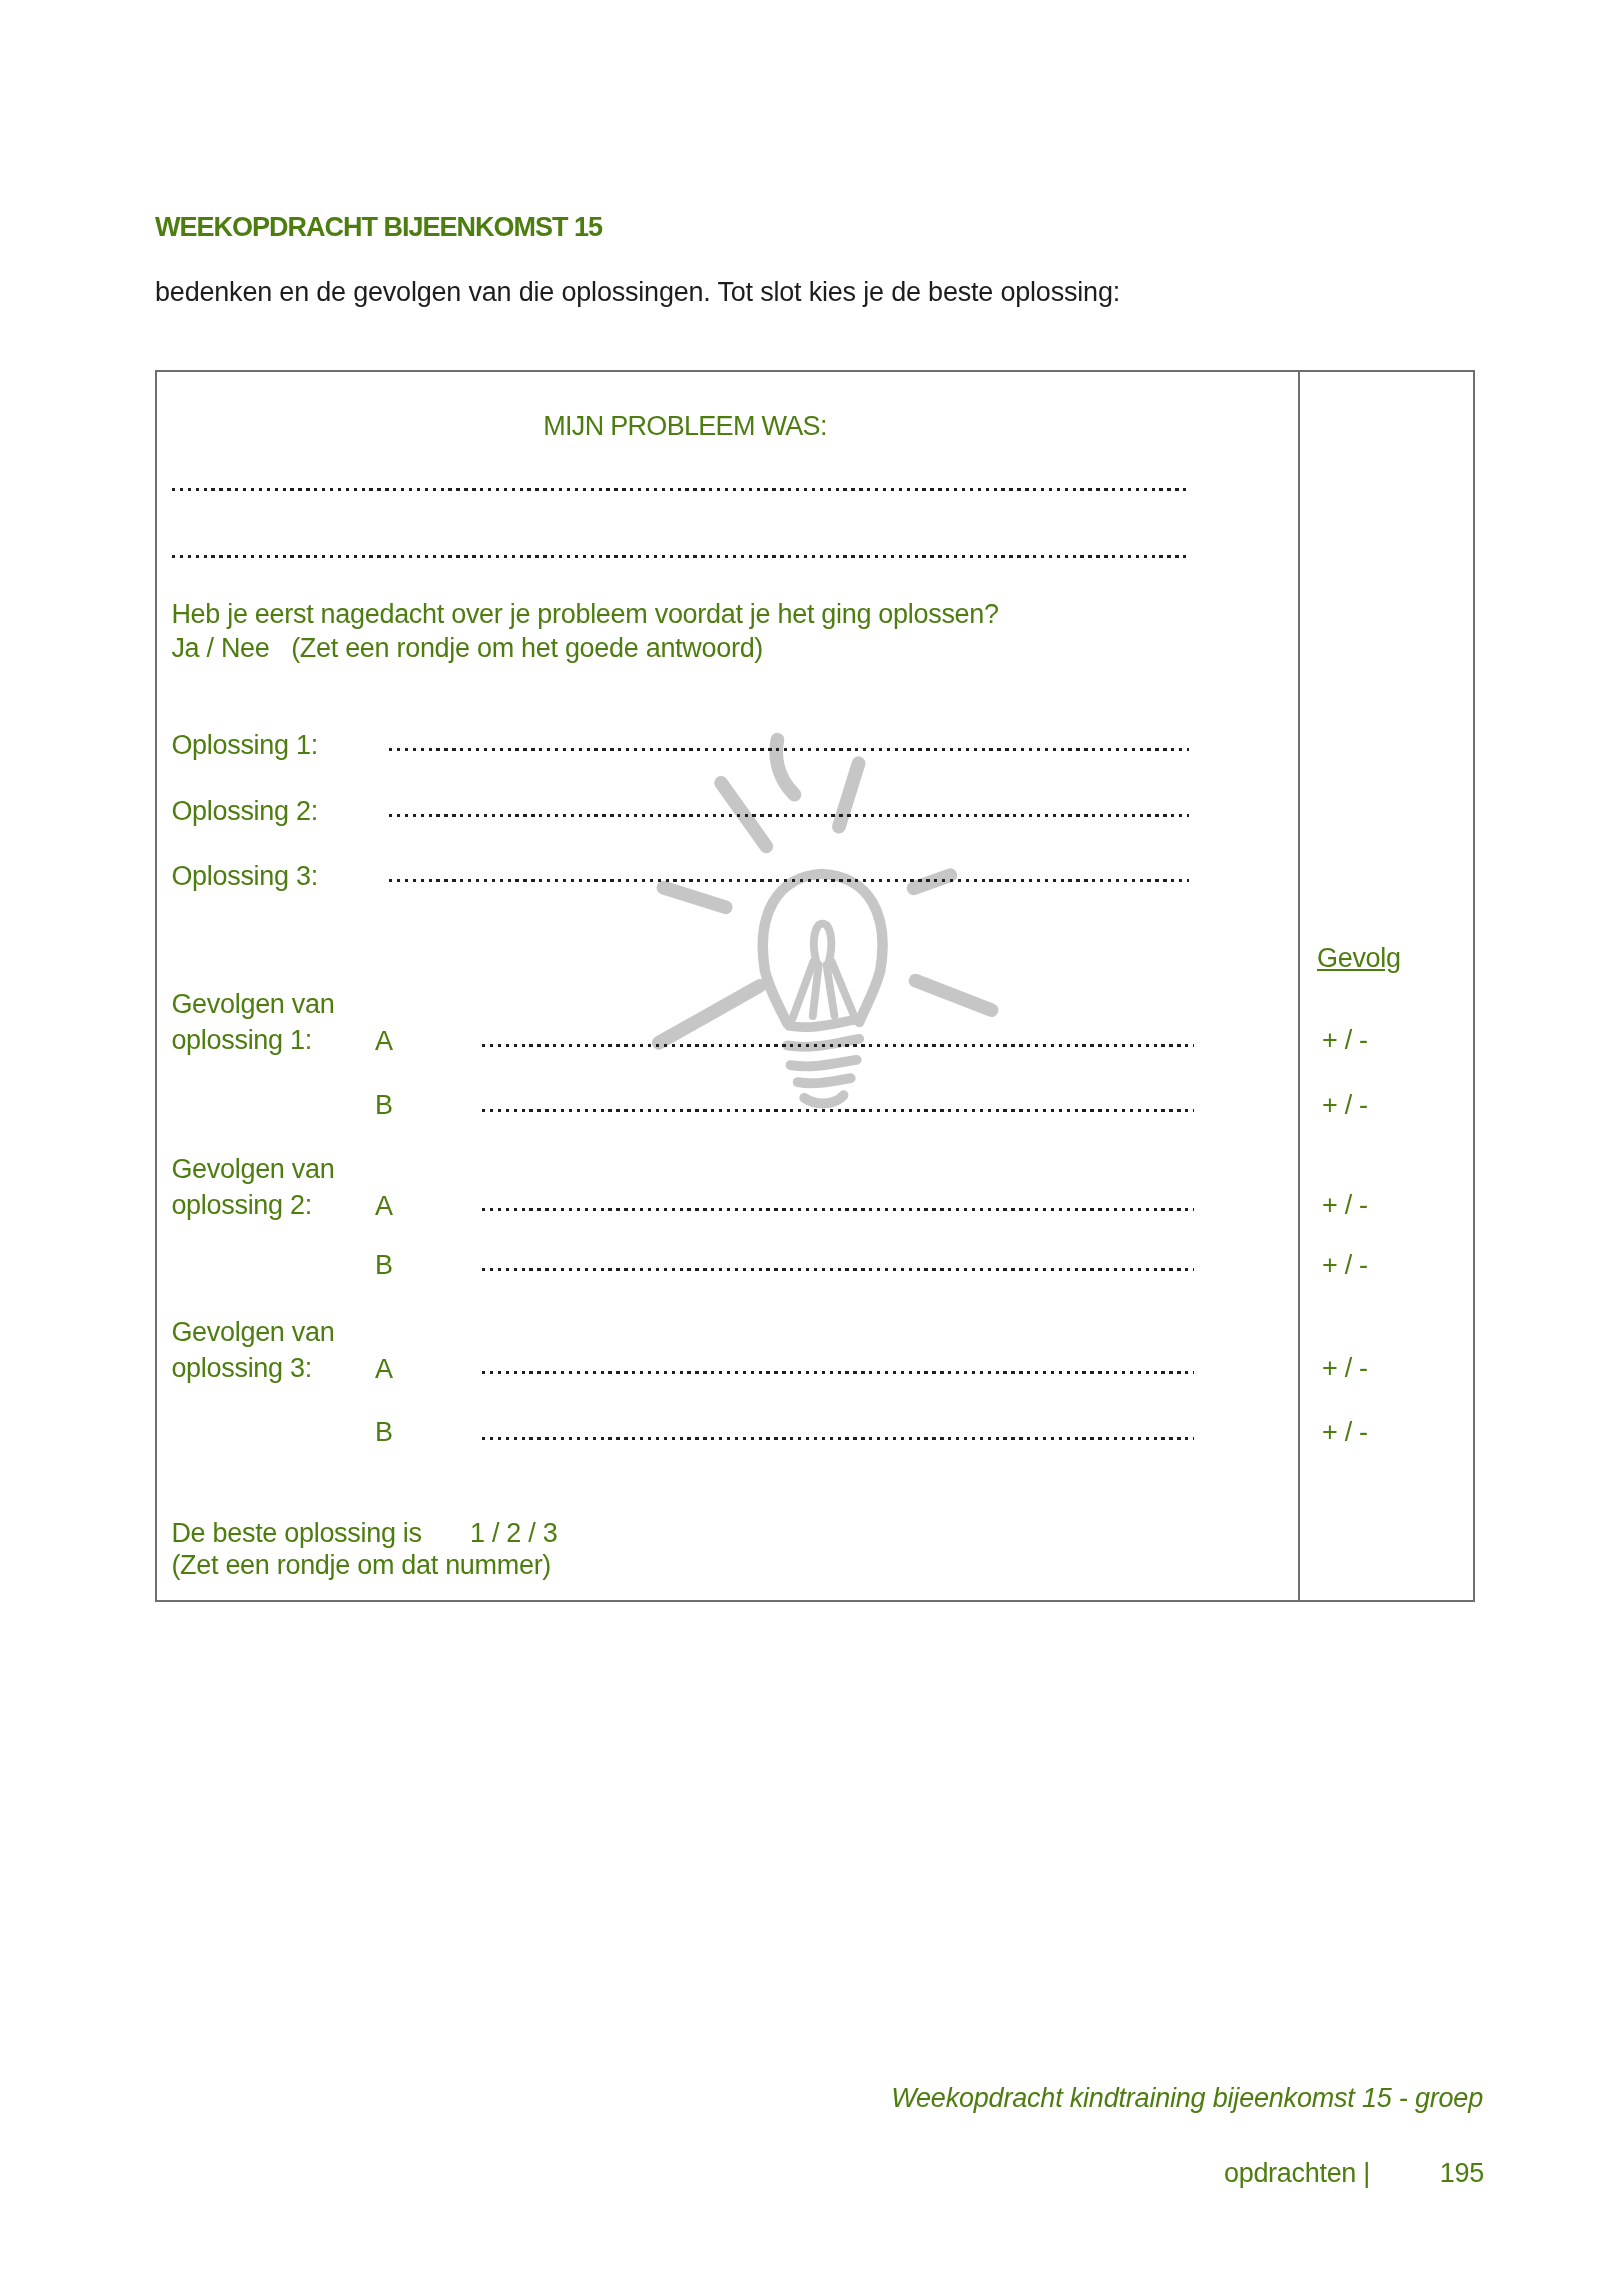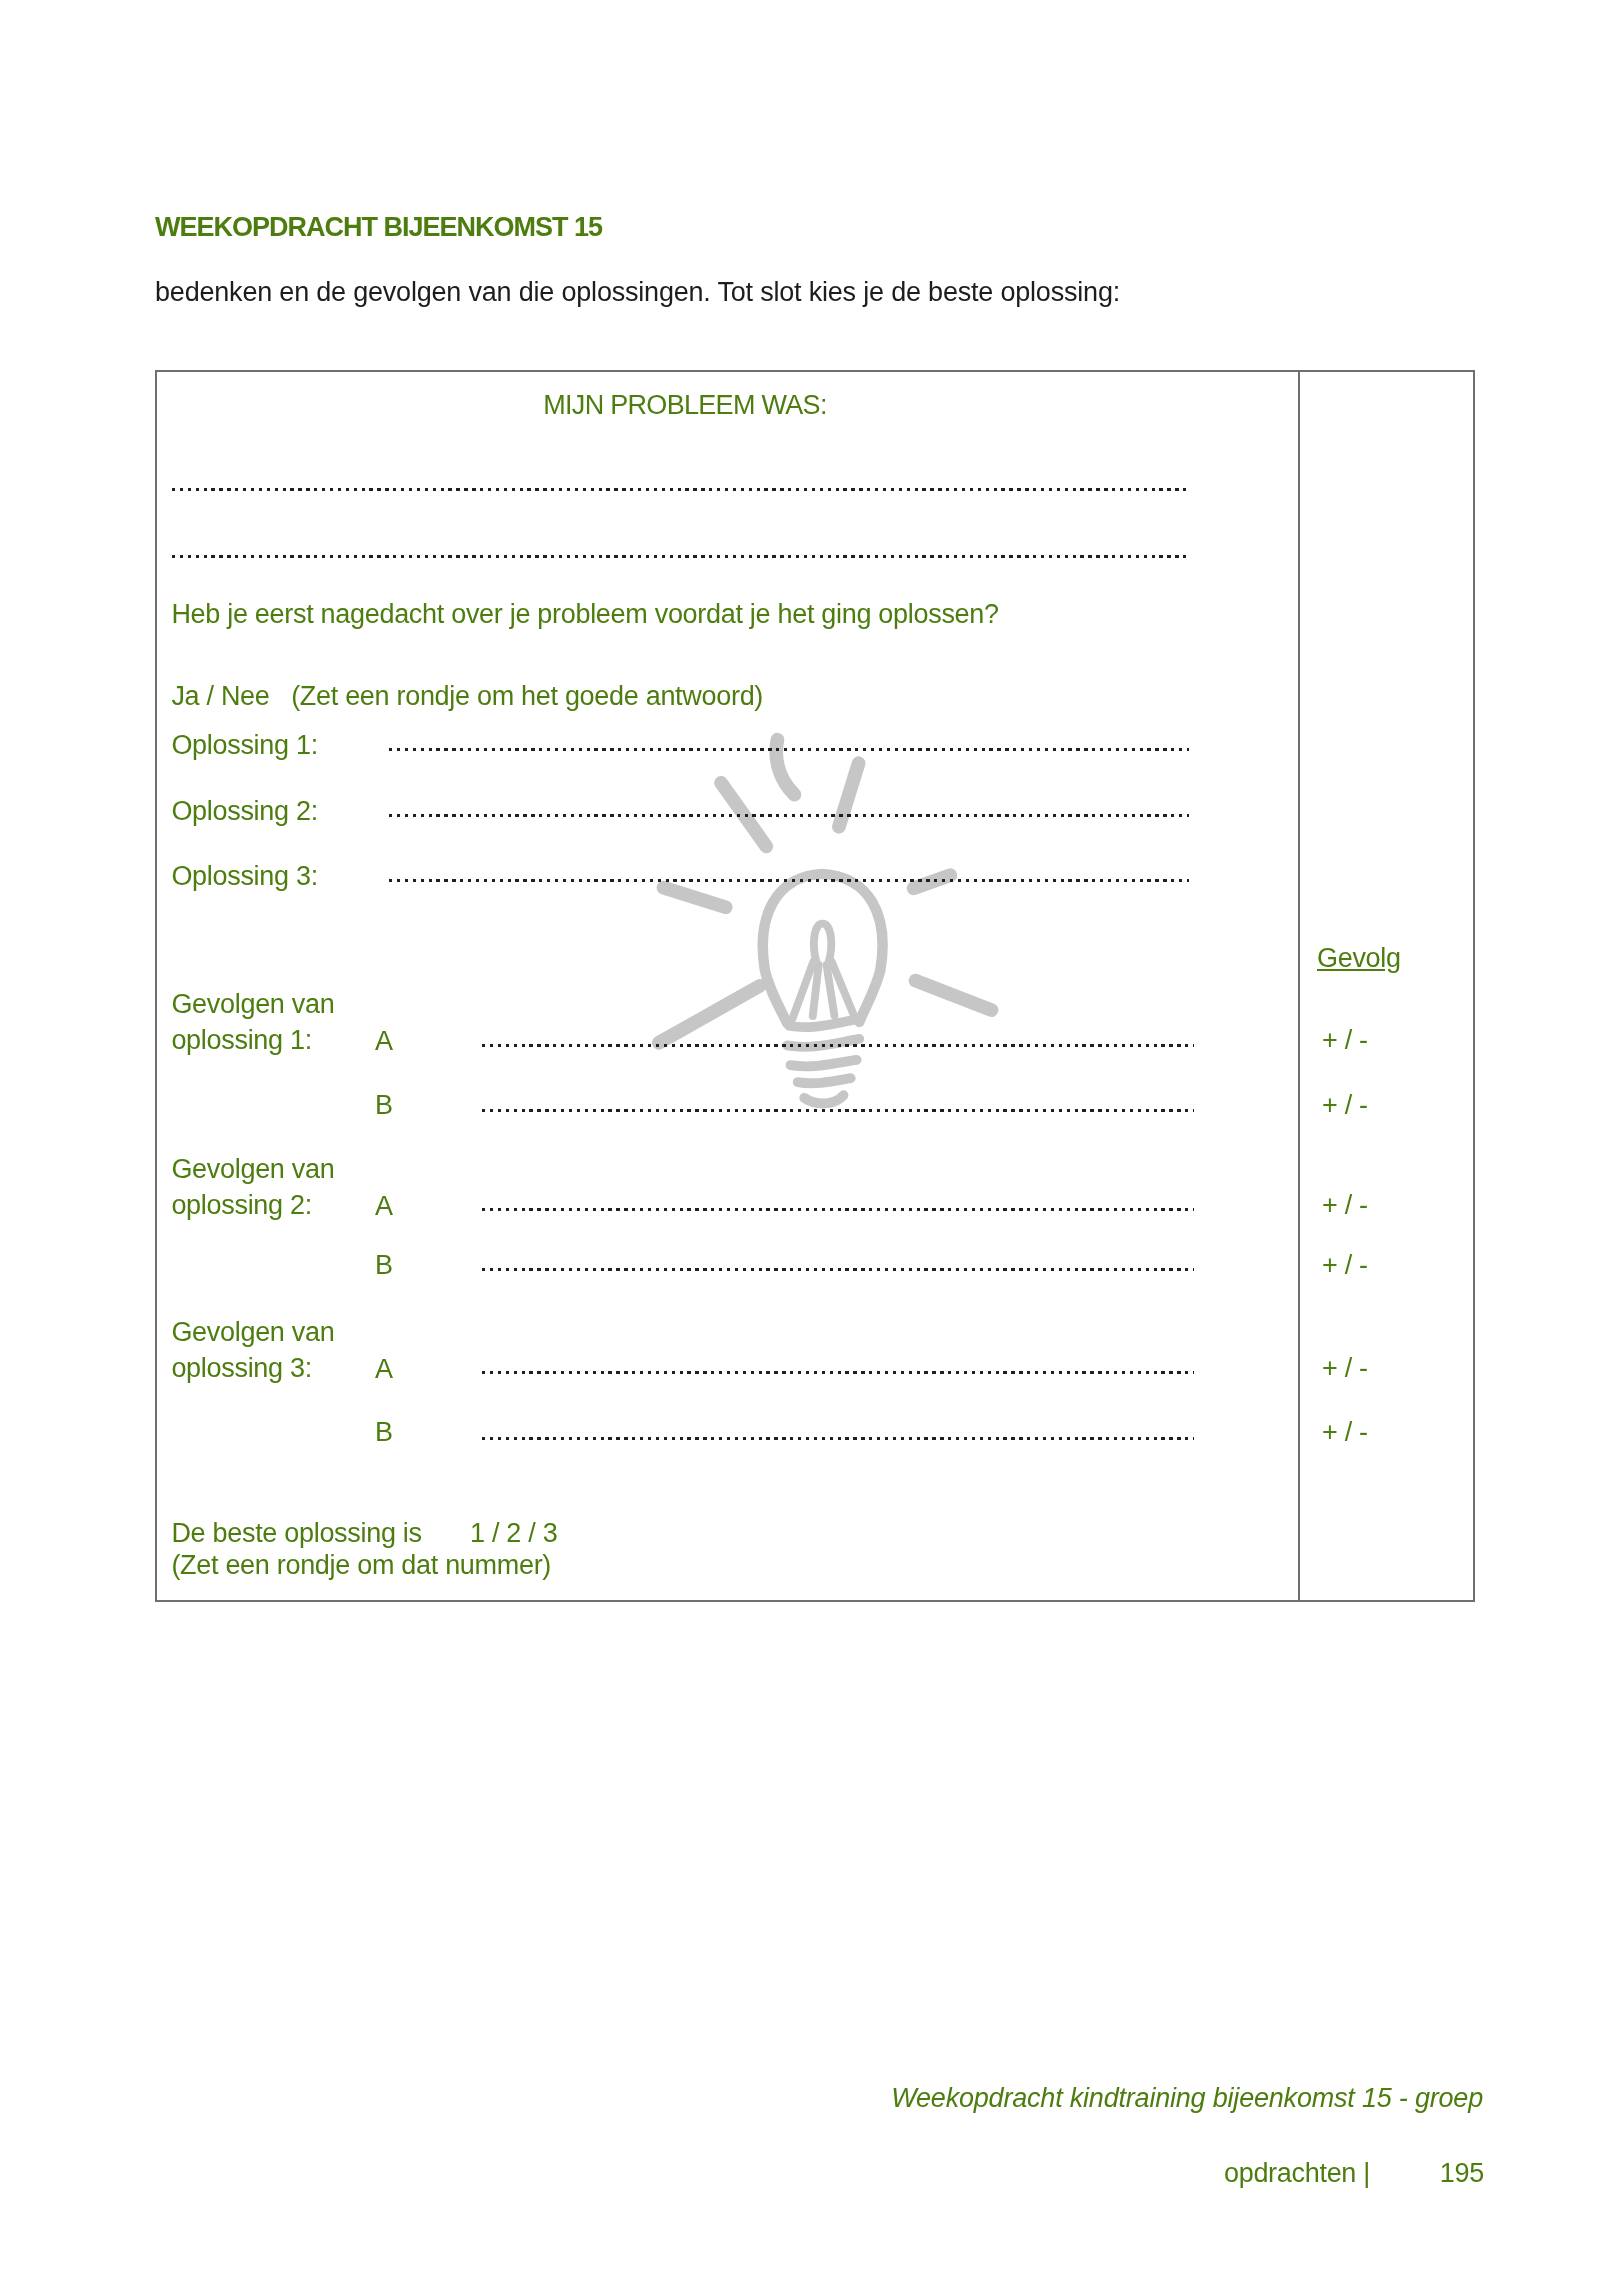--- a/index.html
+++ b/index.html
@@ -89,27 +89,27 @@
           <path d="M243 497 C282 504 322 492 353 487"></path>
           <path d="M248 527 C284 533 320 523 349 519"></path>
           <path d="M259 553 C286 558 316 551 340 547"></path>
           <path d="M269 577 C288 590 316 588 329 573"></path>
         </g>
       </g>
     </svg>
 
     <div class="divider"></div>
 
-    <div class="t centered-heading" style="top:17px;">MIJN PROBLEEM WAS:</div>
+    <div class="t centered-heading" style="top:38px;">MIJN PROBLEEM WAS:</div>
 
     <div class="dots" style="left:15px;top:116px;width:1018px;"></div>
     <div class="dots" style="left:15px;top:183px;width:1018px;"></div>
 
     <div class="t" style="left:14.4px;top:226px;">Heb je eerst nagedacht over je probleem voordat je het ging oplossen?</div>
-    <div class="t" style="left:14.4px;top:260px;margin-top:48px;">Ja / Nee   (Zet een rondje om het goede antwoord)</div>
+    <div class="t" style="left:14.4px;top:260px;">Ja / Nee   (Zet een rondje om het goede antwoord)</div>
 
     <div class="t" style="left:14.4px;top:357px;">Oplossing 1:</div>
     <div class="dots" style="left:232px;top:376px;width:800px;"></div>
 
     <div class="t" style="left:14.4px;top:423px;">Oplossing 2:</div>
     <div class="dots" style="left:232px;top:442px;width:800px;"></div>
 
     <div class="t" style="left:14.4px;top:488px;">Oplossing 3:</div>
     <div class="dots" style="left:232px;top:507px;width:800px;"></div>
 

